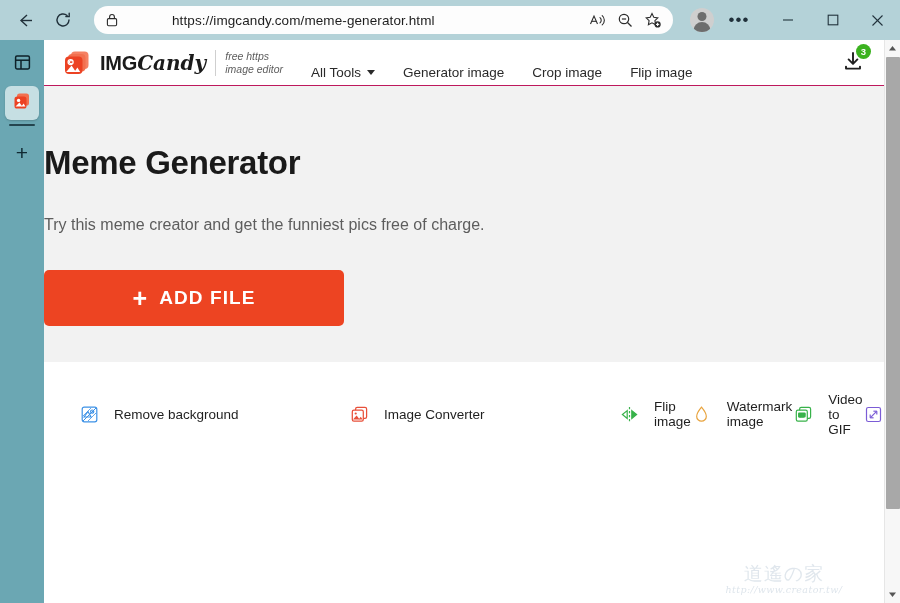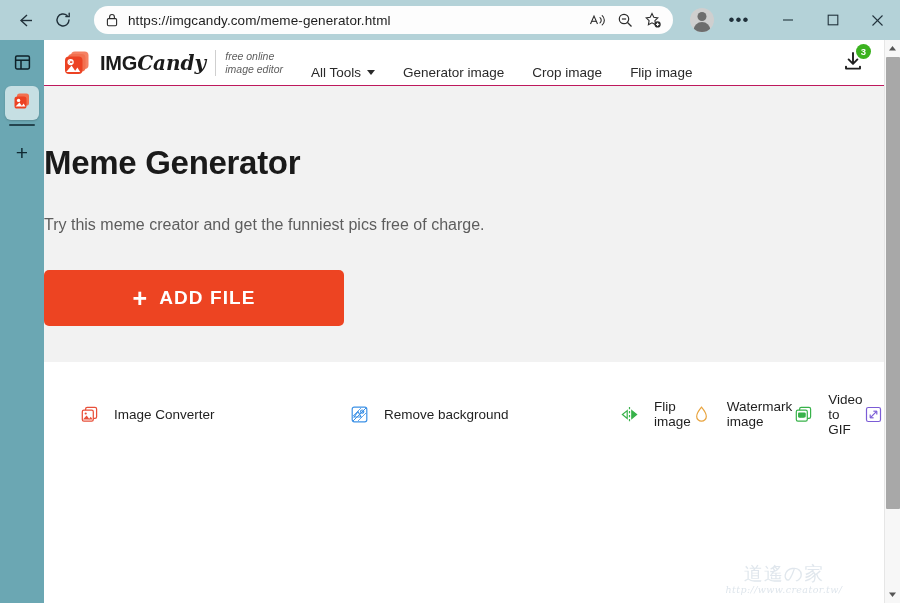--- a/index.html
+++ b/index.html
@@ -43,20 +43,21 @@
     padding: 0 6px 0 12px;
     min-width: 0;
   }
   .lock-icon { flex: 0 0 auto; display: flex; align-items: center; color: #2b2b2b; margin-right: 10px;}
   .url-text {
     flex: 1 1 auto;
     font-size: 13.5px;
     color: #1d1d1d;
     white-space: nowrap; overflow: hidden;
     letter-spacing: 0.1px;
+    margin-left: 44px;
   }
   .omni-act {
     width: 28px; height: 26px; flex: 0 0 auto;
     display: flex; align-items: center; justify-content: center;
     color: #2c2c2c; border-radius: 4px;
   }
   .profile-btn {
     width: 30px; height: 30px; margin-left: 10px; flex: 0 0 auto;
     display: flex; align-items: center; justify-content: center;
   }
@@ -358,21 +359,21 @@
             <rect x="3" y="8.5" width="17.5" height="17.5" rx="4" fill="#ec4223"></rect>
             <circle cx="8.6" cy="14.1" r="2.5" fill="none" stroke="#fff" stroke-width="1.3"></circle>
             <path d="M9.9 13 a1.5 1.5 0 1 0 .2 2" fill="none" stroke="#fff" stroke-width="1.1"></path>
             <path d="M4.2 24 L9.6 17.6 L13.9 24 Z" fill="#fff"></path>
             <path d="M12.3 24 L15.4 19.6 L18.2 24 Z" fill="#fff"></path>
           </svg>
         </span>
         <span class="brand-name"><span>IMG</span><i>Candy</i></span>
         <span class="brand-sep"></span>
         <span class="brand-tag">
-          <span>free online</span><br>
+          <span>free https</span><br>
           <span>image editor</span>
         </span>
       </div>
 
       <div class="nav-links">
         <span class="nav-link">
           <span>All Tools</span>
           <span class="caret"></span>
         </span>
         <span class="nav-link">
@@ -404,47 +405,47 @@
       <h1 class="hero-title">Meme Generator</h1>
       <p class="hero-sub">Try this meme creator and get the funniest pics free of charge.</p>
       <button class="add-file-btn">
         <span class="plus-glyph">+</span>
         <span>ADD FILE</span>
       </button>
     </div>
 
     <div class="tools">
 
-      <a class="tool">
-        <span class="tool-ico">
-          <svg width="19" height="19" viewBox="0 0 19 19" fill="none" stroke="#e8503a" stroke-width="1.25">
-            <rect x="5.6" y="2.3" width="11" height="11" rx="1.6"></rect>
-            <rect x="2.3" y="5.2" width="11" height="11" rx="1.6" fill="#fff"></rect>
-            <circle cx="5.7" cy="8.5" r="1.1" fill="#e8503a" stroke="none"></circle>
-            <path d="M3 14.6 L6.6 10.6 L9.6 14.6 Z" fill="#e8503a" stroke="none"></path>
-            <path d="M8.6 14.6 L10.7 11.8 L12.7 14.6 Z" fill="#e8503a" stroke="none"></path>
-          </svg>
-        </span>
-        <span>Image Converter</span>
-      </a>
       <a class="tool">
         <span class="tool-ico">
           <svg width="19" height="19" viewBox="0 0 19 19" fill="none" stroke="#3c91e6" stroke-width="1.2">
             <rect x="2.2" y="2.2" width="14.6" height="14.6" rx="2"></rect>
             <path d="M4 12 L8 6.5 L11 12 Z"></path>
             <circle cx="12.2" cy="6.6" r="1.6"></circle>
             <path d="M3 16 L16 3" stroke-width="1"></path>
             <path d="M3 11 L11 3" stroke-width="0.8"></path>
             <path d="M8 16 L16 8" stroke-width="0.8"></path>
           </svg>
         </span>
         <span>Remove background</span>
       </a>
       <a class="tool">
         <span class="tool-ico">
+          <svg width="19" height="19" viewBox="0 0 19 19" fill="none" stroke="#e8503a" stroke-width="1.25">
+            <rect x="5.6" y="2.3" width="11" height="11" rx="1.6"></rect>
+            <rect x="2.3" y="5.2" width="11" height="11" rx="1.6" fill="#fff"></rect>
+            <circle cx="5.7" cy="8.5" r="1.1" fill="#e8503a" stroke="none"></circle>
+            <path d="M3 14.6 L6.6 10.6 L9.6 14.6 Z" fill="#e8503a" stroke="none"></path>
+            <path d="M8.6 14.6 L10.7 11.8 L12.7 14.6 Z" fill="#e8503a" stroke="none"></path>
+          </svg>
+        </span>
+        <span>Image Converter</span>
+      </a>
+      <a class="tool">
+        <span class="tool-ico">
           <svg width="19" height="19" viewBox="0 0 19 19" fill="none" stroke="#38b24a" stroke-width="1.2">
             <path d="M9.5 2 V17" stroke-dasharray="2.2 1.8"></path>
             <path d="M7.2 5.6 L2.4 9.5 L7.2 13.4 Z"></path>
             <path d="M11.8 5.6 L16.6 9.5 L11.8 13.4 Z" fill="#38b24a"></path>
           </svg>
         </span>
         <span>Flip image</span>
       </a>
       <a class="tool">
         <span class="tool-ico">

